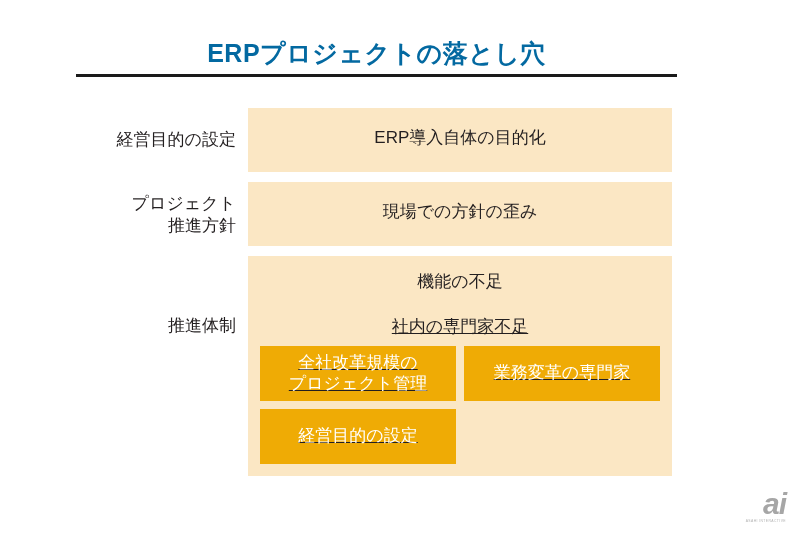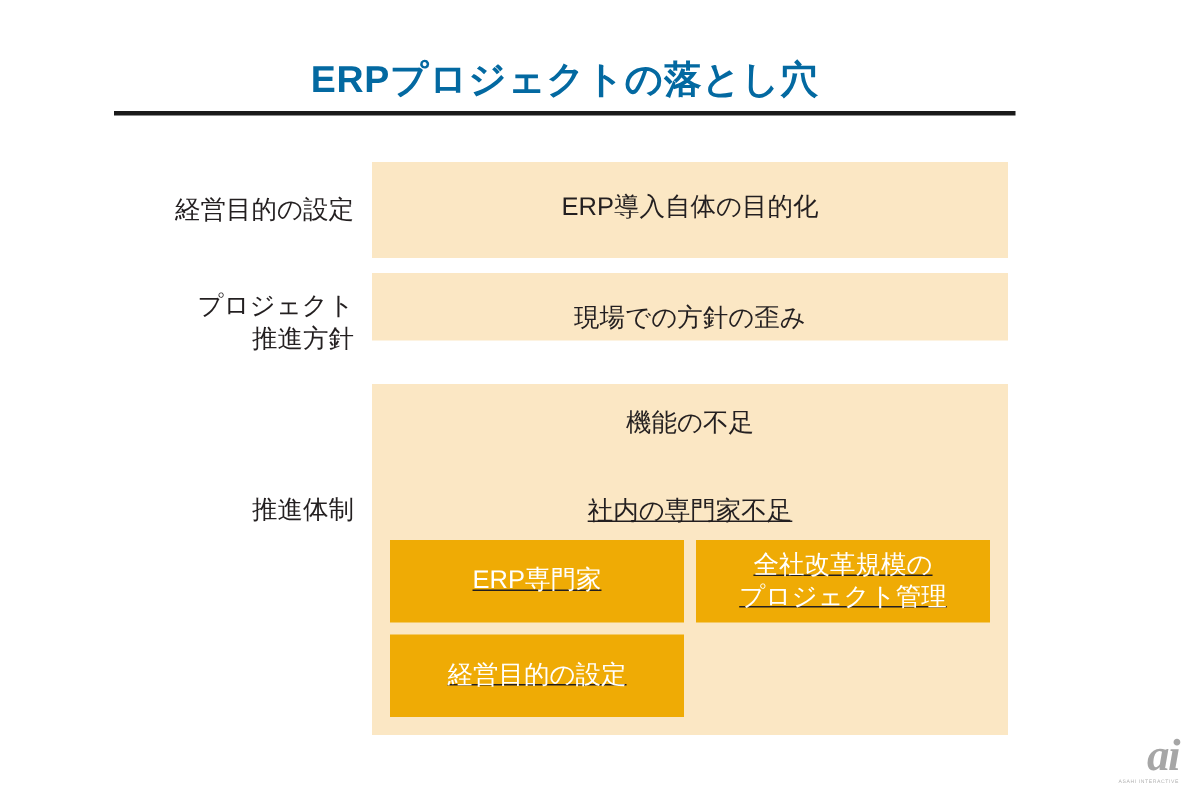--- a/index.html
+++ b/index.html
@@ -82,30 +82,30 @@
     line-height: 1.3;
   }
 
   
   #row-1 { top: 0px;   height: 80px; }
   #row-1 .row-panel { top: 0px; height: 64px; }
   #row-1 .row-label { top: 21px; }
   #row-1 .panel-heading { padding-top: 19px; }
 
   #row-2 { top: 74px;  height: 64px; }
-  #row-2 .row-panel { top: 0px; height: 45px; }
+  #row-2 .row-panel { top: 0px; height: 64px; }
   #row-2 .row-label { top: 11px; }
   #row-2 .panel-heading { padding-top: 19px; }
 
   #row-3 { top: 148px; height: 56px; }
   #row-3 .row-panel { top: 0px; height: 72px; }
   #row-3 .row-label { top: 6px; }
   #row-3 .panel-heading { padding-top: 15px; }
 
-  #row-4 { top: 214px; height: 184px; }
+  #row-4 { top: 200px; height: 184px; }
   #row-4 .row-panel { top: 0px; height: 168px; padding: 8px 12px 12px 12px; text-decoration: underline; }
   #row-4 .row-label { top: 7px; }
   #row-4 .panel-heading { padding-top: 0px; }
 
   
   .tile-grid {
     display: grid;
     grid-template-columns: 1fr 1fr;
     grid-template-rows: 1fr 1fr;
     gap: 8px 8px;
@@ -128,21 +128,21 @@
 
   
   .watermark {
     position: absolute;
     right: 14px;
     bottom: 10px;
     text-align: right;
     user-select: none;
   }
   .watermark-mark {
-    font-family: Liberation Serif, serif;
+    font-family: Liberation Sans, sans-serif;
     font-size: 30px;
     font-weight: bold;
     font-style: italic;
     color: #a6a6a6;
     letter-spacing: -1px;
     line-height: 1;
   }
   .watermark-sub {
     font-size: 3.4px;
     color: #b3b3b3;
@@ -182,23 +182,23 @@
       <div class="row-panel">
         <div class="panel-heading">機能の不足</div>
       </div>
     </div>
 
     <div class="row" id="row-4">
       <div class="row-label">推進体制</div>
       <div class="row-panel">
         <div class="panel-heading">社内の専門家不足</div>
         <div class="tile-grid">
-          <div class="tile">ERP専門家</div>
           <div class="tile">全社改革規模の
 プロジェクト管理</div>
+          <div class="tile">業務変革の専門家</div>
           <div class="tile">経営目的の設定</div>
         </div>
       </div>
     </div>
 
   </div>
 
   <div class="watermark">
     <div class="watermark-mark">ai</div>
     <div class="watermark-sub">ASAHI INTERACTIVE</div>

